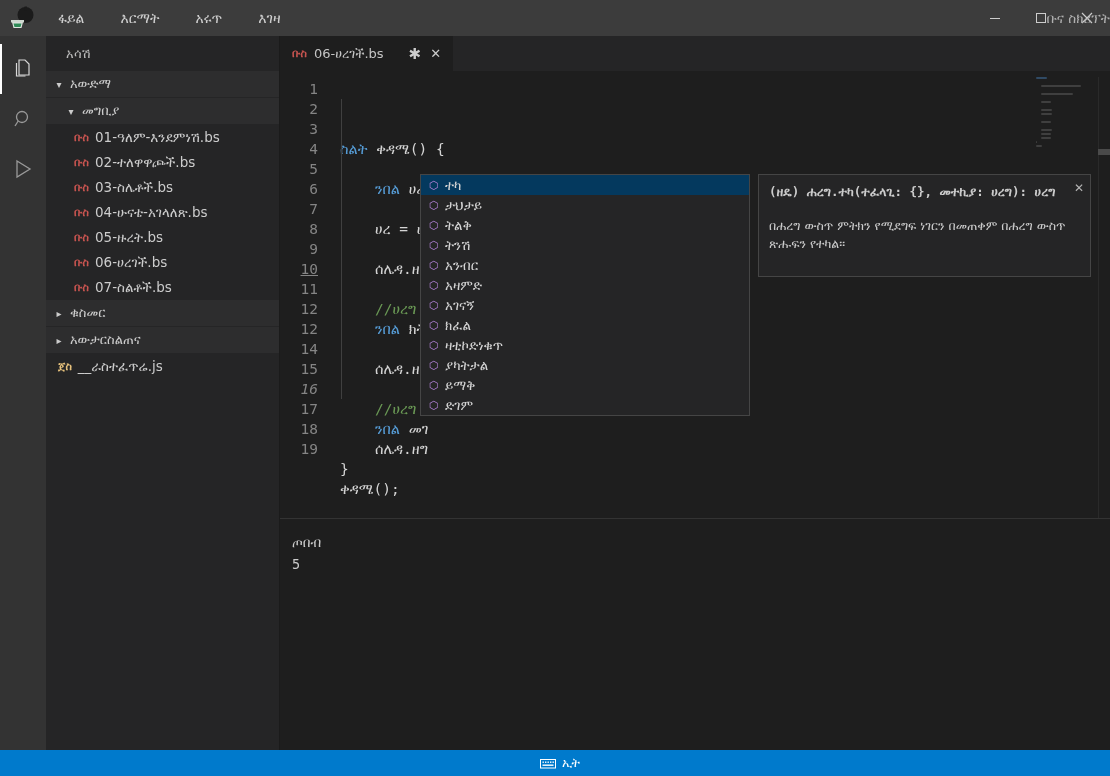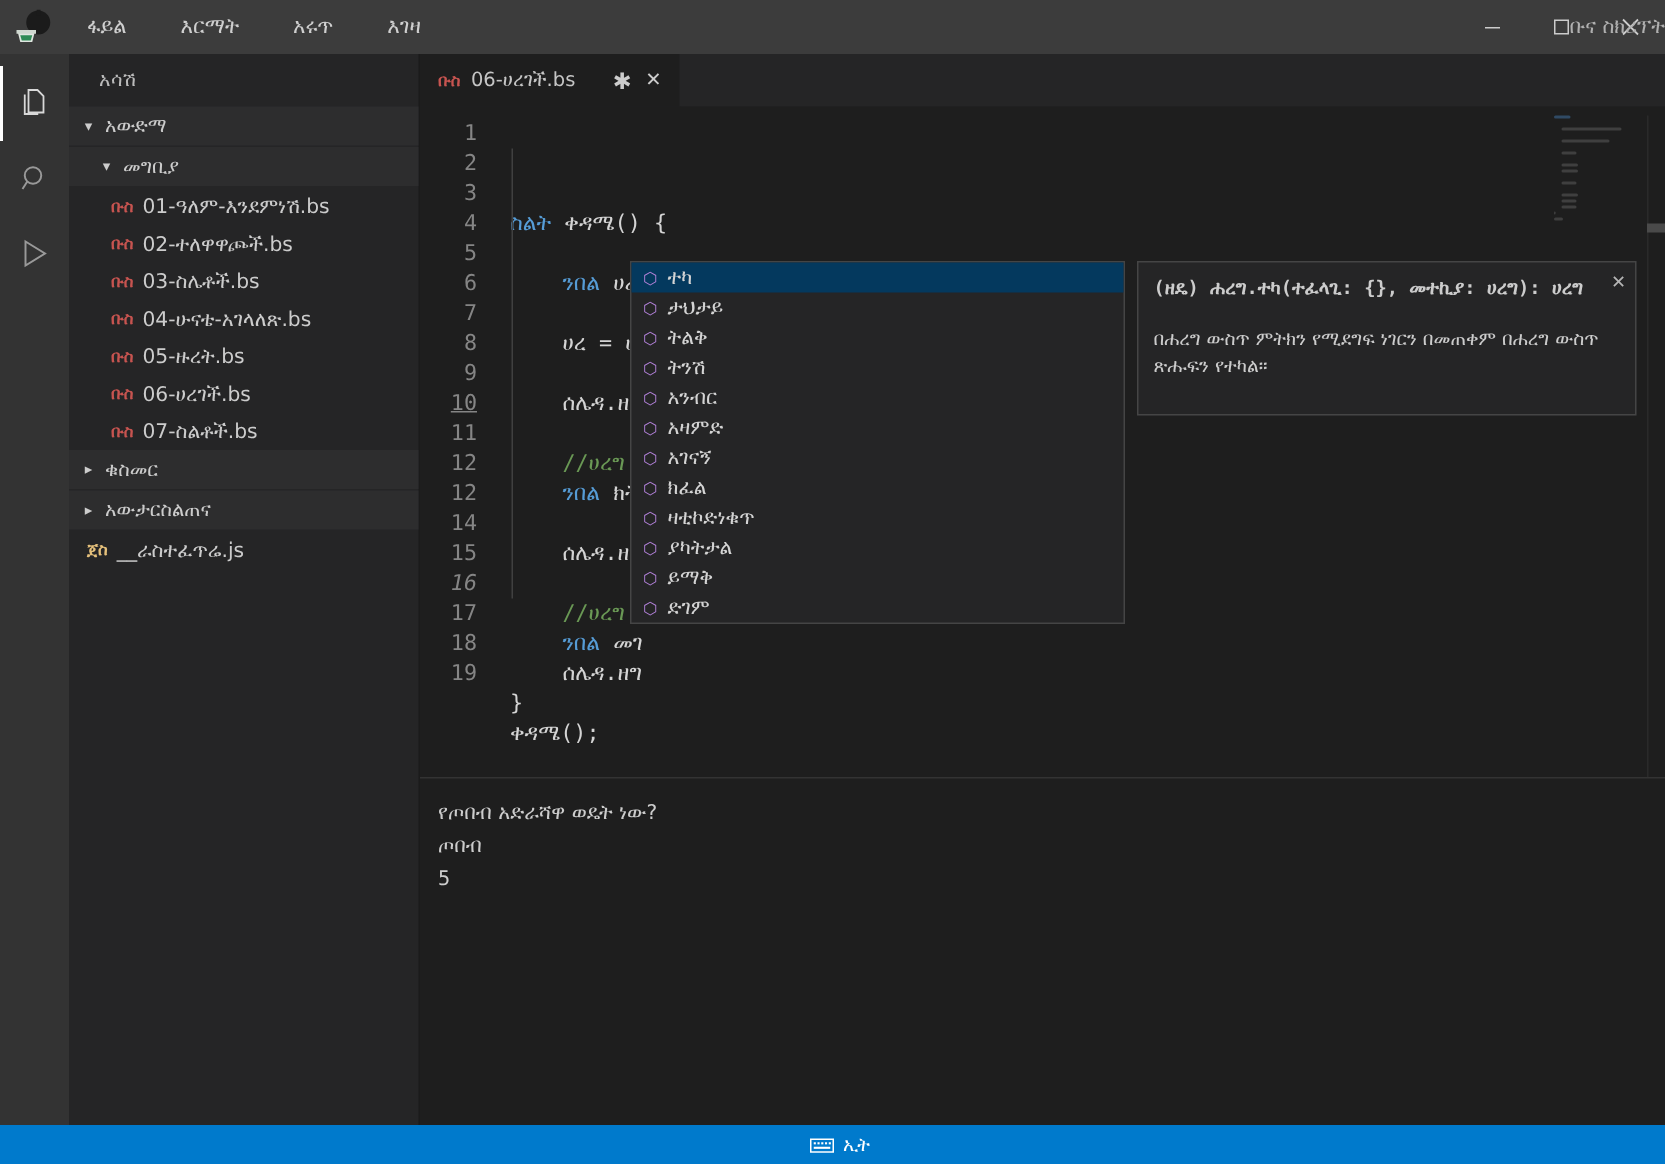--- a/index.html
+++ b/index.html
@@ -392,21 +392,20 @@
           </div>
 
         <div class="acdoc">
           <span class="acdoc-close">✕</span>
           <div class="sig">(ዘዴ) ሐረግ.ተካ(ተፈላጊ: {}, መተኪያ: ሀረግ): ሀረግ</div>
           <div class="desc">በሐረግ ውስጥ ምትክን የሚደግፍ ነገርን በመጠቀም በሐረግ ውስጥ ጽሑፍን የተካል።</div>
         </div>
       </div>
 
       <div class="panel">
-        <div class="pline">የጦበብ አድራሻዋ ወዴት ነው?</div>
         <div class="pline">ጦበብ</div>
         <div class="pline num">5</div>
       </div>
     </div>
   </div>
 
   <div class="statusbar">
     <div class="sb-left">
       <svg width="16" height="12" viewBox="0 0 16 12">
         <rect x="0.5" y="2.5" width="15" height="8.5" fill="none" stroke="#ffffff" stroke-width="1"></rect>

